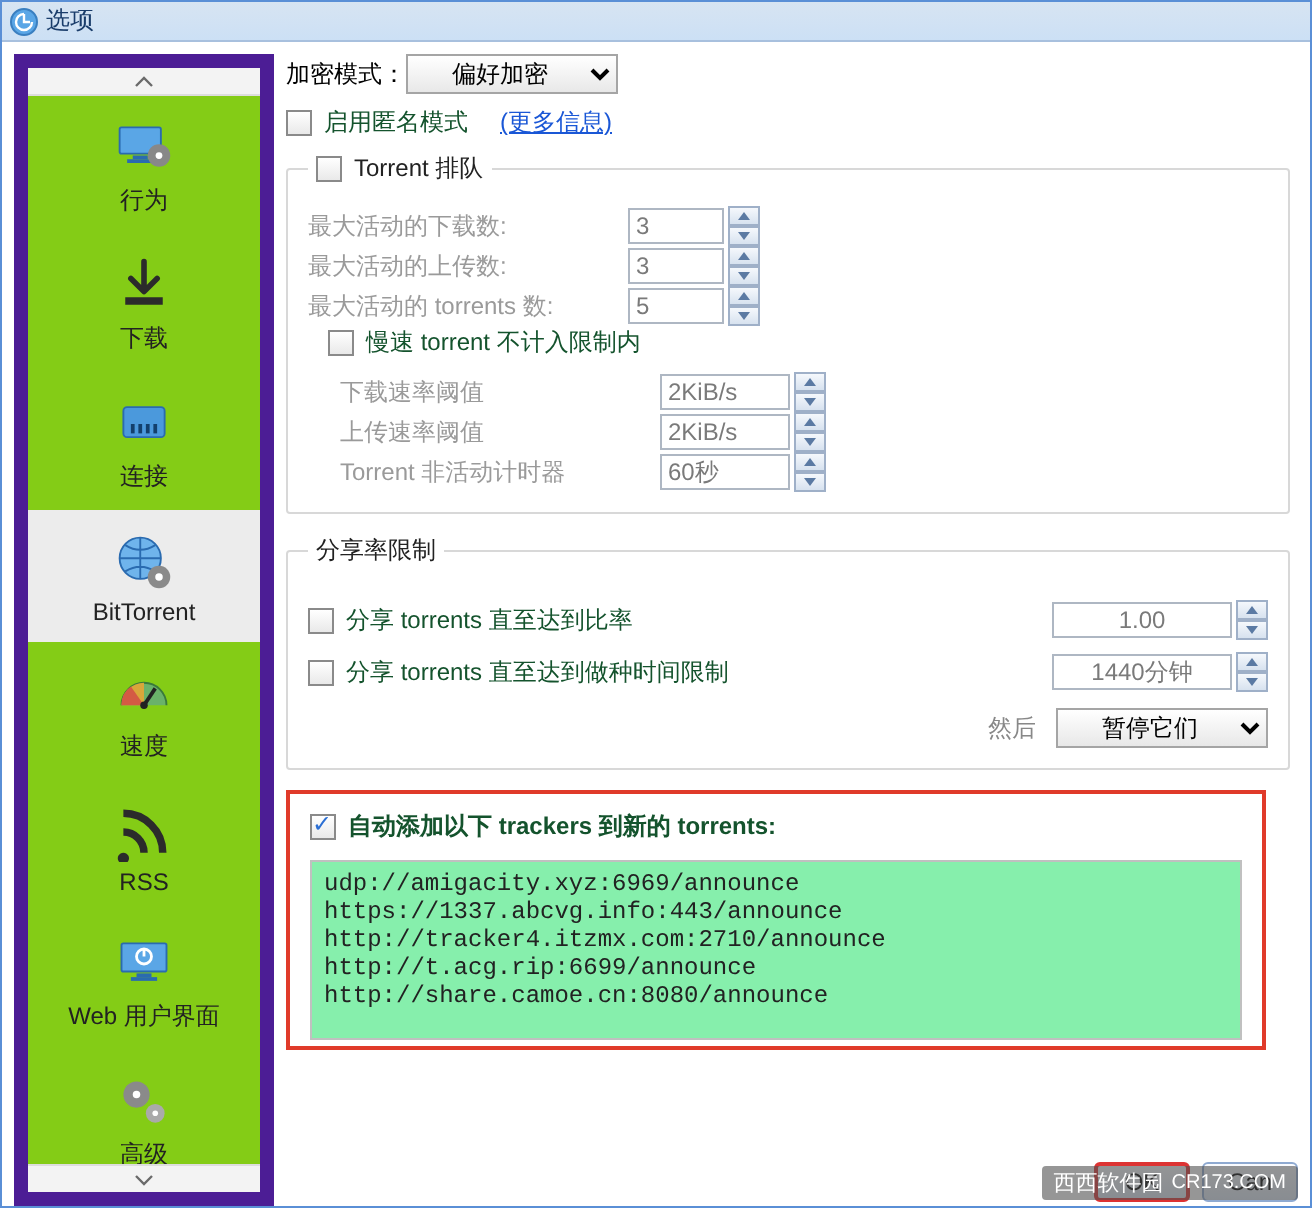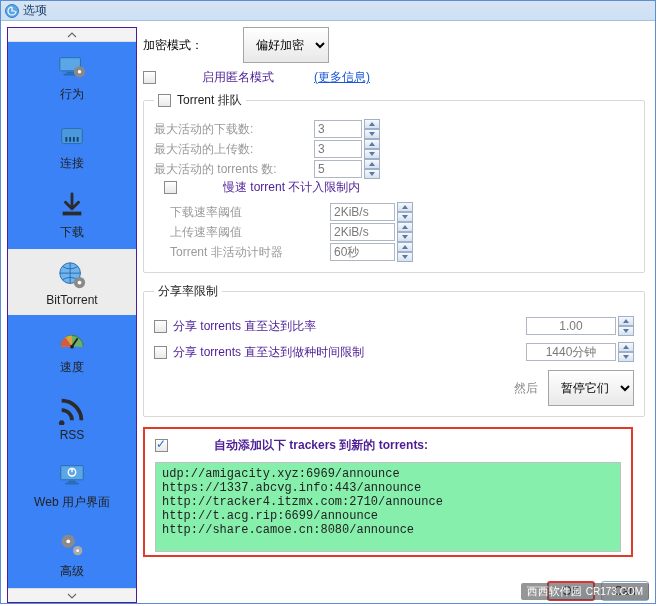--- a/index.html
+++ b/index.html
@@ -3,39 +3,39 @@
 <meta charset="utf-8">
 <style>
 * { box-sizing: border-box; margin: 0; padding: 0; }
 body { font-family: "Microsoft YaHei", "SimSun", Arial, sans-serif; font-size: 12px; color: #000; background: #fff; width: 658px; height: 606px; overflow: hidden; position: relative; }
 .outer-border { border: 1px solid #5a8fd6; width: 656px; height: 604px; position: relative; background: #fff; }
 .titlebar { height: 20px; background: linear-gradient(#d7e4f2, #cce0f5); display: flex; align-items: center; padding-left: 4px; border-bottom: 1px solid #a8c0de; }
 .titlebar .logo { width: 14px; height: 14px; border-radius: 50%; background: #5aa6e6; border: 1px solid #3a7fc0; display: inline-flex; align-items: center; justify-content: center; margin-right: 4px; }
 .titlebar .logo svg { width: 10px; height: 10px; }
 .titlebar .title { color: #1a3d6b; font-size: 12px; }
 .content { position: absolute; top: 26px; left: 6px; right: 0; bottom: 0; display: flex; }
-.sidebar { width: 130px; border: 1px solid #4c1d95; background: #3b82f6; position: relative; display: flex; flex-direction: column; margin-right: 6px; }
+.sidebar { width: 130px; border: 7px solid #4c1d95; background: #84cc16; position: relative; display: flex; flex-direction: column; margin-right: 6px; }
 .sb-scroll-btn { height: 14px; background: #f3f3f3; border-bottom: 1px solid #ddd; display: flex; align-items: center; justify-content: center; cursor: pointer; }
 .sb-scroll-btn.bottom { border-bottom: none; border-top: 1px solid #ddd; position: absolute; bottom: 0; left: 0; right: 0; }
 .sb-scroll-btn svg { width: 10px; height: 6px; }
 .sb-items { flex: 1; overflow: hidden; }
 .sb-item { text-align: center; padding: 10px 0 8px; cursor: pointer; }
 .sb-item.selected { background: #ececec; }
 .sb-item .icon { height: 32px; display: flex; align-items: center; justify-content: center; }
 .sb-item .icon svg { width: 30px; height: 30px; }
 .sb-label { margin-top: 2px; color: #222; }
 
 .main { flex: 1; position: relative; padding-right: 4px; }
-.row { display: flex; align-items: center; margin-bottom: 6px; gap: 40px; }
+.row { display: flex; align-items: center; margin-bottom: 6px; }
 .row.indent1 { margin-left: 10px; }
-label.active { color: #4c1d95; }
+label.active { color: #14532d; }
 .chk { appearance: none; width: 13px; height: 13px; border: 1px solid #8a8a8a; background: linear-gradient(#fff,#e9e9e9); margin-right: 6px; display: inline-block; position: relative; cursor: pointer; vertical-align: middle; }
 .chk:checked::after { content: '✓'; position: absolute; top: -3px; left: 0; font-size: 12px; color: #2b6fd4; }
-select.combo { height: 36px; font-size: 12px; border: 1px solid #a5a5a5; background: linear-gradient(#fff,#e8e8e8); padding: 0 8px; }
-a.link { color: #1a57d6; text-decoration: underline; cursor: pointer; margin-left: 0; }
+select.combo { height: 20px; font-size: 12px; border: 1px solid #a5a5a5; background: linear-gradient(#fff,#e8e8e8); padding: 0 18px; }
+a.link { color: #1a57d6; text-decoration: underline; cursor: pointer; margin-left: 16px; }
 
 fieldset { border: 1px solid #d8d8d8; border-radius: 2px; margin: 6px 6px 10px 0; padding: 10px 10px 10px 10px; }
 fieldset legend { padding: 0 4px; color: #222; }
 .form-row { display: flex; align-items: center; margin: 0 0; }
 .form-row .lbl { width: 160px; color: #9a9a9a; }
 .spin { display: inline-flex; align-items: center; }
 .spin input { width: 48px; height: 18px; border: 1px solid #aeb7c3; background: #fff; padding: 0 3px; font-size: 12px; color: #7a7a7a; }
 .spin .btns { display: flex; flex-direction: column; margin-left: 2px; }
 .spin .btns button { width: 16px; height: 10px; border: 1px solid #9fb0c8; background: linear-gradient(#f5f8fc,#d7e2ef); padding:0; display:flex; align-items:center; justify-content:center; cursor:pointer; }
 .spin .btns button svg { width:6px; height:4px; }
@@ -90,37 +90,37 @@
                 <rect x="7" y="22" width="14" height="2" fill="#2a6bb0"></rect>
                 <circle cx="24" cy="20" r="6" fill="#888"></circle>
                 <circle cx="24" cy="20" r="1.8" fill="#fff"></circle>
               </svg>
           </div>
           <div class="sb-label">行为</div>
         </div>
         <div class="sb-item">
           <div class="icon">
             <svg viewBox="0 0 32 32">
+                <path d="M16 3 L16 18 M9 12 L16 19 L23 12" stroke="#2b2b2b" stroke-width="3" fill="none" stroke-linecap="round" stroke-linejoin="round"></path>
+                <rect x="6" y="22" width="20" height="4" fill="#2b2b2b"></rect>
+              </svg>
+          </div>
+          <div class="sb-label">下载</div>
+        </div>
+        <div class="sb-item">
+          <div class="icon">
+            <svg viewBox="0 0 32 32">
                 <rect x="5" y="7" width="22" height="16" rx="2" fill="#4b99dc" stroke="#2a6bb0"></rect>
                 <rect x="9" y="16" width="2" height="5" fill="#13406d"></rect>
                 <rect x="13" y="16" width="2" height="5" fill="#13406d"></rect>
                 <rect x="17" y="16" width="2" height="5" fill="#13406d"></rect>
                 <rect x="21" y="16" width="2" height="5" fill="#13406d"></rect>
               </svg>
           </div>
           <div class="sb-label">连接</div>
-        </div>
-        <div class="sb-item">
-          <div class="icon">
-            <svg viewBox="0 0 32 32">
-                <path d="M16 3 L16 18 M9 12 L16 19 L23 12" stroke="#2b2b2b" stroke-width="3" fill="none" stroke-linecap="round" stroke-linejoin="round"></path>
-                <rect x="6" y="22" width="20" height="4" fill="#2b2b2b"></rect>
-              </svg>
-          </div>
-          <div class="sb-label">下载</div>
         </div>
         <div class="sb-item selected">
           <div class="icon">
             <svg viewBox="0 0 32 32">
                 <circle cx="14" cy="14" r="11" fill="#6fb4ec" stroke="#2a6bb0"></circle>
                 <path d="M3 14 H25 M14 3 V25 M6 7 Q14 12 22 7 M6 21 Q14 16 22 21" stroke="#2a6bb0" fill="none"></path>
                 <circle cx="24" cy="24" r="6" fill="#8a8a8a"></circle>
                 <circle cx="24" cy="24" r="2" fill="#fff"></circle>
               </svg>
           </div>

